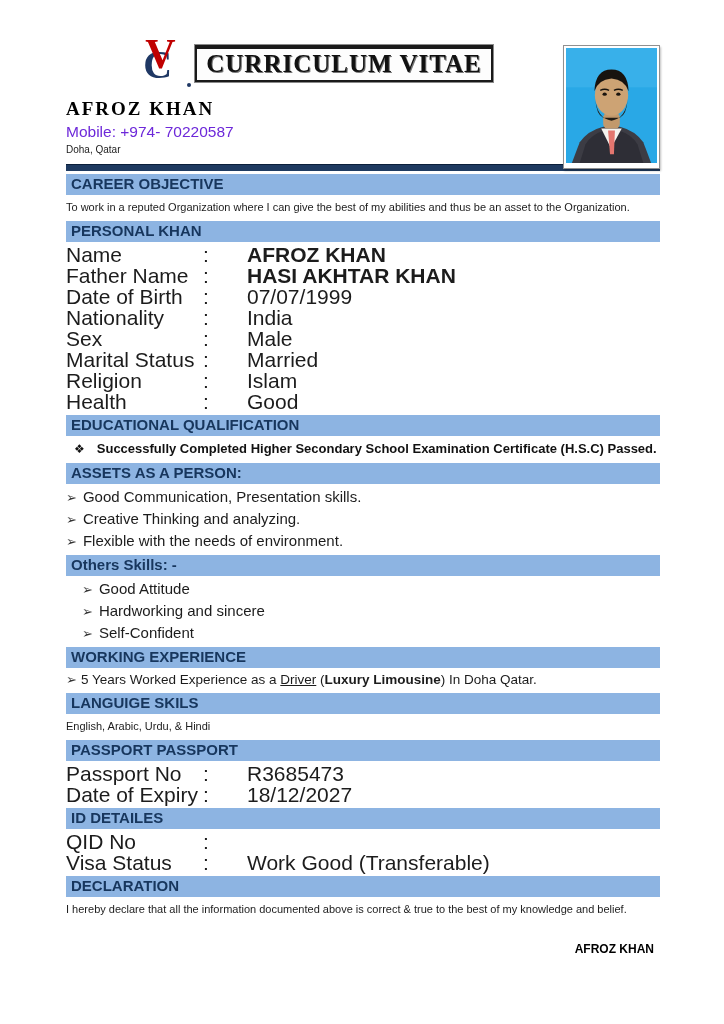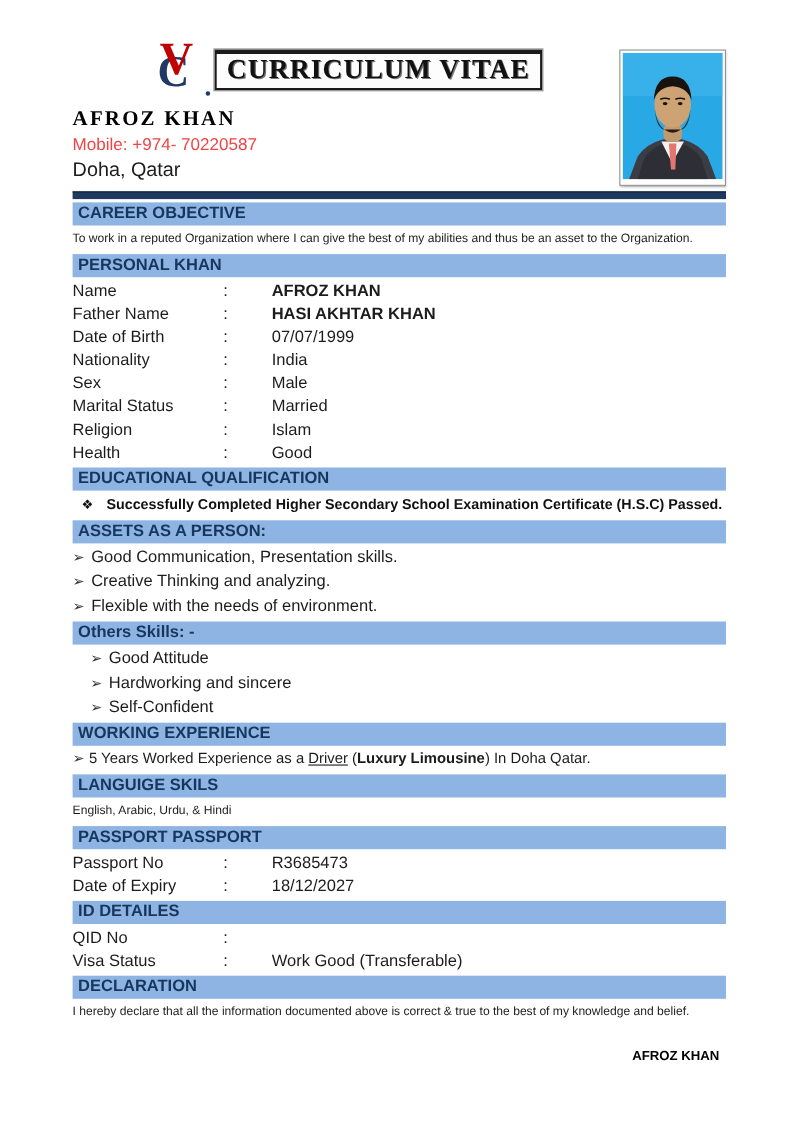--- a/index.html
+++ b/index.html
@@ -46,22 +46,22 @@
     font-weight:bold;font-size:25px;letter-spacing:1px;
     color:#111;white-space:nowrap;
     text-shadow:1px 1px 0 #777;
     margin-top:11px;
   }
   .contact{margin-top:6px;}
   .contact-name{
     font-family:"Liberation Serif", serif;
     font-weight:bold;font-size:19px;letter-spacing:2px;color:#000;
   }
-  .contact-mobile{font-size:15.5px;margin-top:3px;color:#ef4444;}
-  .contact-loc{font-size:18px;margin-top:3px;color:#1c1c1c;}
+  .contact-mobile{font-size:15.5px;margin-top:3px;color:#6d28d9;}
+  .contact-loc{font-size:10px;margin-top:3px;color:#1c1c1c;}
   
   .photo{
     position:absolute;top:45px;right:64px;
     width:97px;height:124px;
     background:#ffffff;
     border:1px solid #909090;
     box-sizing:border-box;
     padding:2px 2px 5px 2px;
     box-shadow:1px 2px 2px rgba(0,0,0,0.25);
   }
@@ -73,21 +73,21 @@
   }
   
   .section-bar{
     background:#8db4e2;
     color:#17365d;
     font-weight:bold;font-size:15px;
     padding:1px 4px 3px 5px;
     margin:3px 0 2px 0;
   }
   .body-text{font-size:11px;line-height:21px;color:#1c1c1c;}
-  .kv-row{display:flex;line-height:21px;font-size:15px;}
+  .kv-row{display:flex;line-height:21px;font-size:21px;}
   .kv-label{width:137px;flex:0 0 auto;}
   .kv-sep{width:44px;flex:0 0 auto;}
   .kv-value{flex:1;}
   .strong{font-weight:bold;}
   .edu-line{
     display:flex;align-items:baseline;
     font-size:13px;font-weight:bold;line-height:21px;color:#111;
     padding-left:8px;
   }
   .edu-bullet{font-size:12px;margin-right:12px;font-family:"DejaVu Sans", sans-serif;}

